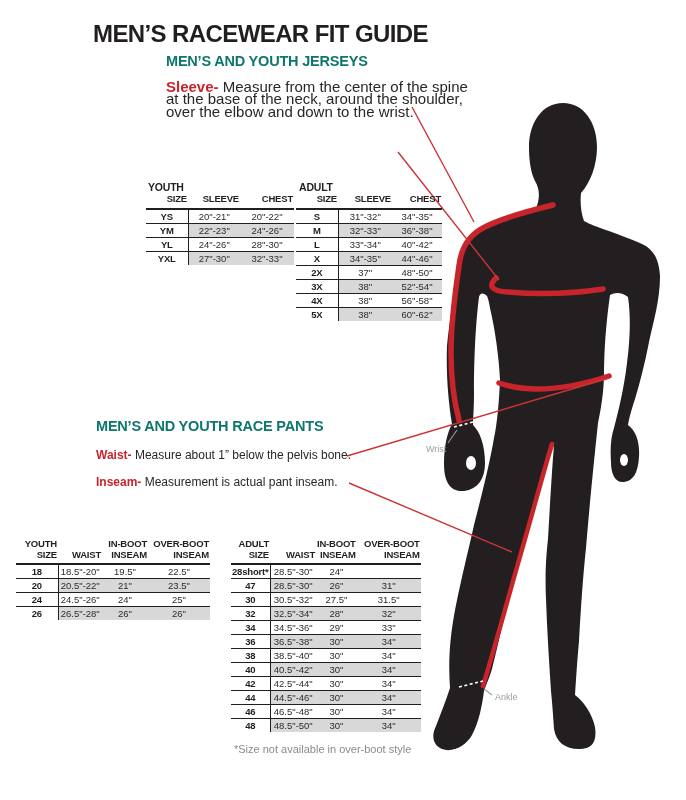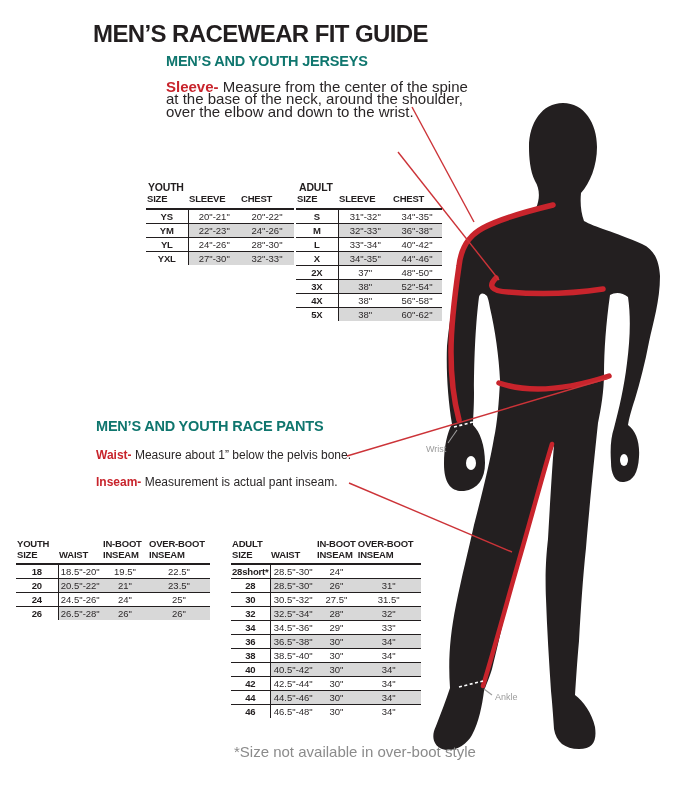--- a/index.html
+++ b/index.html
@@ -5,24 +5,24 @@
   html,body{margin:0;padding:0;background:#fff;}
   #stage{position:relative;width:686px;height:800px;background:#ffffff;overflow:hidden;
          font-family:"Liberation Sans","DejaVu Sans",sans-serif;color:#221e1f;}
   .abs{position:absolute;}
   .title{font-size:24px;font-weight:bold;letter-spacing:-0.6px;color:#221e1f;white-space:nowrap;}
   .h2{font-size:14.5px;font-weight:bold;letter-spacing:-0.2px;white-space:nowrap;color:#0f766e;}
   .para{font-size:15px;line-height:12.4px;white-space:pre-line;color:#2a2627;width:320px;}
   .para2{font-size:12px;line-height:13px;white-space:pre;color:#2a2627;}
   .red{color:#c8242c;font-weight:bold;}
   .tbl-label{font-size:10.5px;font-weight:bold;letter-spacing:-0.2px;color:#221e1f;}
-  .footnote{font-size:15px;color:#8b8b8b;white-space:nowrap;}
+  .footnote{font-size:11px;color:#8b8b8b;white-space:nowrap;}
 
   .size-table table{border-collapse:collapse;table-layout:fixed;}
-  .size-table th{font-size:9.5px;font-weight:bold;text-align:left;vertical-align:bottom;
+  .size-table th{font-size:9.5px;font-weight:bold;text-align:right;vertical-align:bottom;
                  padding:0 1px 3px;line-height:10.5px;letter-spacing:-0.2px;color:#221e1f;white-space:nowrap;}
   .size-table thead th{border-bottom:2.2px solid #221e1f;}
   .size-table td{font-size:9.5px;text-align:center;height:13px;border-top:1.4px solid #221e1f;
                  padding:0 1px;color:#2e2a2b;white-space:nowrap;}
   .size-table tbody td:first-child{font-weight:bold;border-right:1.4px solid #221e1f;
                  letter-spacing:-0.2px;color:#221e1f;}
   .size-table tbody tr:nth-child(even) td:not(:first-child){background:#d8d8d8;}
   .h-top{min-height:10.5px;}
   svg text{font-family:"Liberation Sans","DejaVu Sans",sans-serif;}
 </style>
@@ -314,21 +314,21 @@
           </tr>
         </thead>
         <tbody>
           <tr>
             <td>28short*</td>
             <td>28.5"-30"</td>
             <td>24"</td>
             <td></td>
           </tr>
           <tr>
-            <td>28</td>
+            <td>47</td>
             <td>28.5"-30"</td>
             <td>26"</td>
             <td>31"</td>
           </tr>
           <tr>
             <td>30</td>
             <td>30.5"-32"</td>
             <td>27.5"</td>
             <td>31.5"</td>
           </tr>
@@ -373,19 +373,25 @@
             <td>44.5"-46"</td>
             <td>30"</td>
             <td>34"</td>
           </tr>
           <tr>
             <td>46</td>
             <td>46.5"-48"</td>
             <td>30"</td>
             <td>34"</td>
           </tr>
+          <tr>
+            <td>48</td>
+            <td>48.5"-50"</td>
+            <td>30"</td>
+            <td>34"</td>
+          </tr>
         </tbody>
       </table>
     </div>
 
   <div class="abs footnote" style="left:234px;top:743px">*Size not available in over-boot style</div>
 
 </div>
 
 </body></html>

